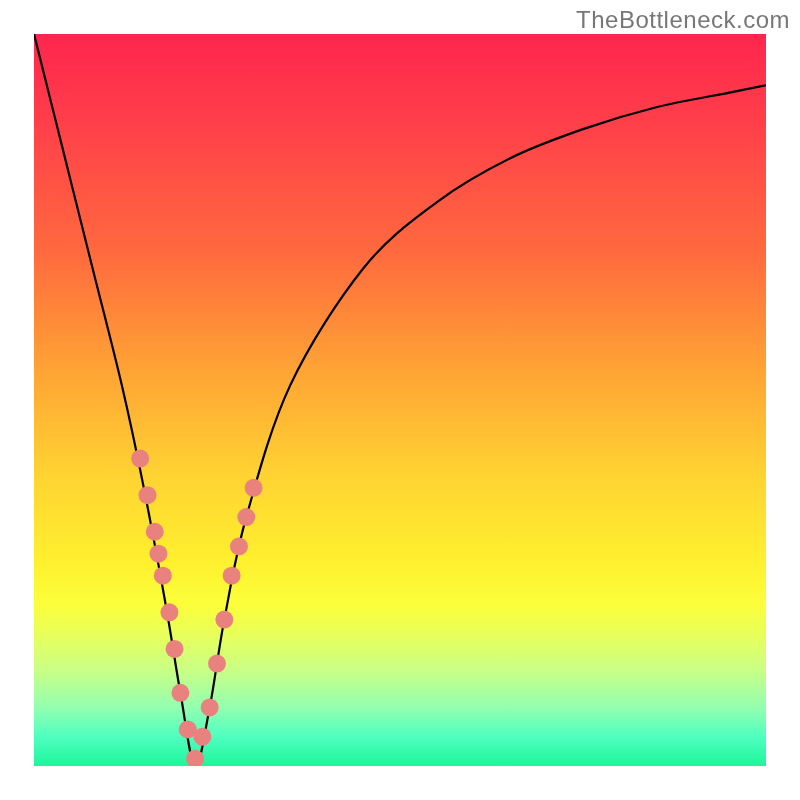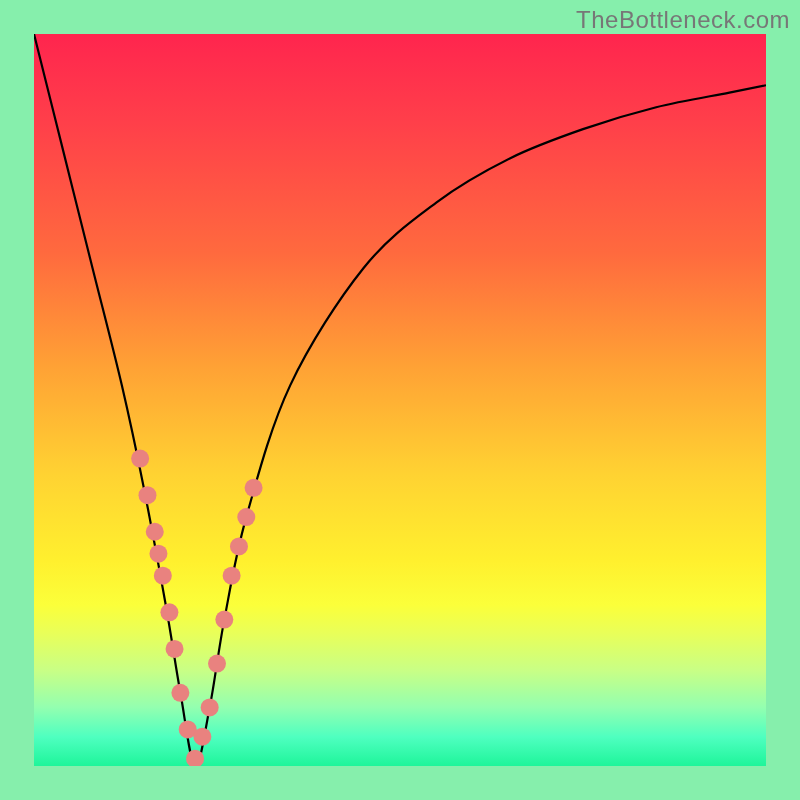--- a/index.html
+++ b/index.html
@@ -10,21 +10,21 @@
     overflow: hidden;
     background: #000;
     font-family: Arial, Helvetica, sans-serif;
   }
   .frame {
     position: absolute;
     top: 0;
     left: 0;
     width: 800px;
     height: 800px;
-    background: #86efac;
+    background: #ffffff;
   }
   .plot-area {
     position: absolute;
     top: 34px;
     left: 34px;
     width: 732px;
     height: 732px;
     
     background: linear-gradient(to bottom,
       #ff254e 0%,

